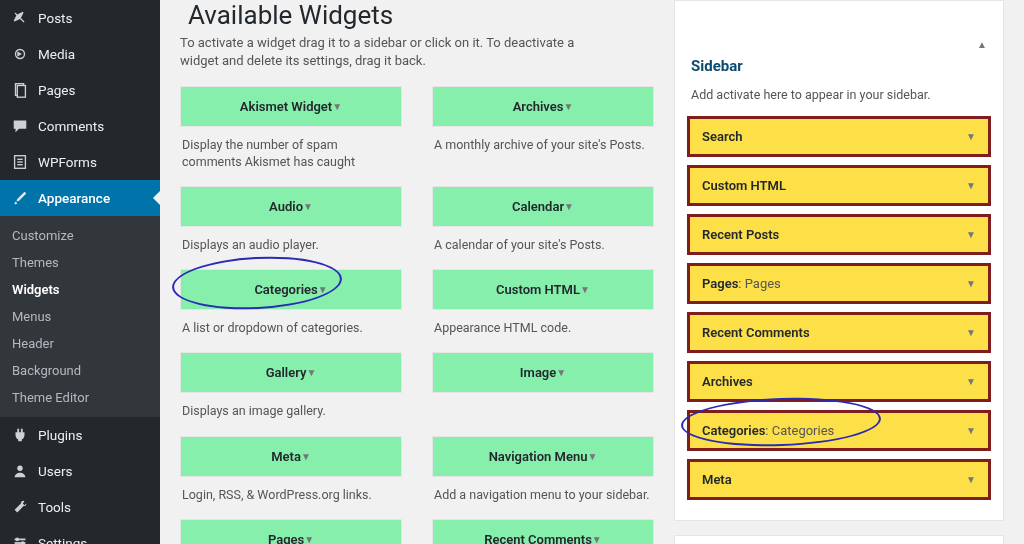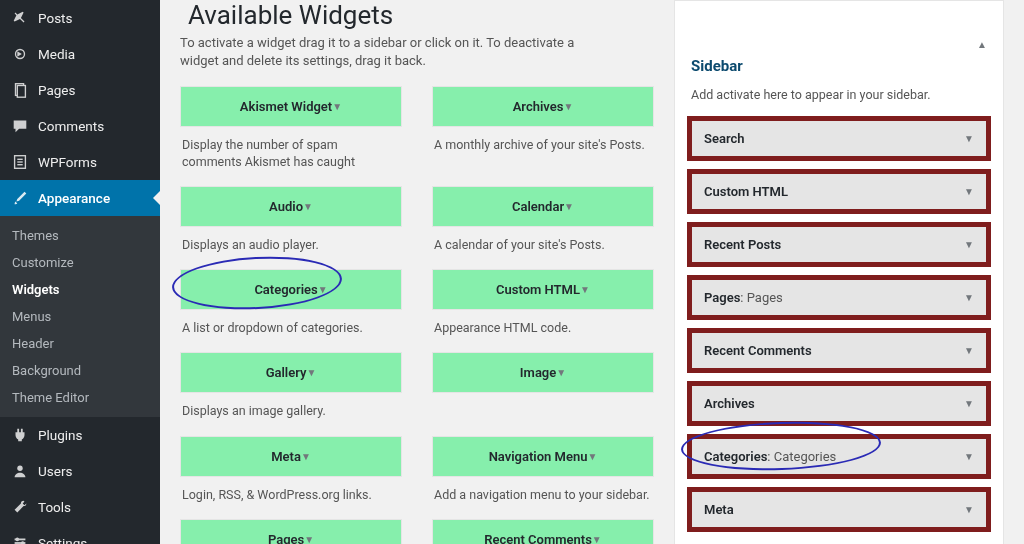--- a/index.html
+++ b/index.html
@@ -31,21 +31,21 @@
   .widget-header .caret { font-size: 10px; color:#72777c;}
   .widget-desc { padding: 10px 2px 14px; color:#555; font-size:12.5px; line-height:1.3;}
 
   
   .area-box { background:#fff; border:1px solid #e5e5e5; margin-bottom: 14px;}
   .area-header { padding: 12px 16px; display:flex; justify-content:space-between; align-items:center; cursor:pointer;}
   .area-header h3 { font-size:15px; color:#0c4a6e;margin-top:44px;}
   .area-header .caret { font-size:10px; color:#72777c;}
   .area-desc { padding: 0 16px 14px; color:#555; font-size:12.5px;}
   .area-widgets { padding: 0 12px 12px; }
-  .area-widget-item { background:#e5e5e5; border:5px solid #7f1d1d; padding:10px 12px; margin-bottom:8px; display:flex; justify-content:space-between; align-items:center; cursor:pointer; font-weight:600; color:#23282d; font-size:13px;}
+  .area-widget-item { background:#fde047; border:3px solid #7f1d1d; padding:10px 12px; margin-bottom:8px; display:flex; justify-content:space-between; align-items:center; cursor:pointer; font-weight:600; color:#23282d; font-size:13px;}
   .area-widget-item .wlabel .wsub { font-weight:400; color:#555;}
   .area-widget-item .caret { font-size:10px; color:#72777c;}
 
   
   .circle-annot { position: absolute; border: 2.5px solid #2a2ab5; border-radius: 50%; pointer-events: none; }
 
   .content-wrap { position: relative; }
 
   svg { display:block; }
 </style>
@@ -100,22 +100,22 @@
   </div>
   <div class="wp-nav-item active">
     <span class="nav-icon">
         <svg width="18" height="18" viewBox="0 0 20 20" fill="#fff">
           <path d="M15 3l2 2-8 8-3 1 1-3 8-8zM5 14c-1 1-1 3-1 3s2 0 3-1l-2-2z"></path>
         </svg>
       </span>
     <span>Appearance</span>
   </div>
   <div class="wp-nav-sub">
+    <div class="sub-item">Customize</div>
     <div class="sub-item">Themes</div>
-    <div class="sub-item">Customize</div>
     <div class="sub-item current">Widgets</div>
     <div class="sub-item">Menus</div>
     <div class="sub-item">Header</div>
     <div class="sub-item">Background</div>
     <div class="sub-item">Theme Editor</div>
   </div>
   <div class="wp-nav-item">
     <span class="nav-icon">
         <svg width="18" height="18" viewBox="0 0 20 20" fill="#eee">
           <path d="M7 3v4H5v3c0 2 1 4 3 5v2h4v-2c2-1 3-3 3-5V7h-2V3h-2v4H9V3z"></path>

